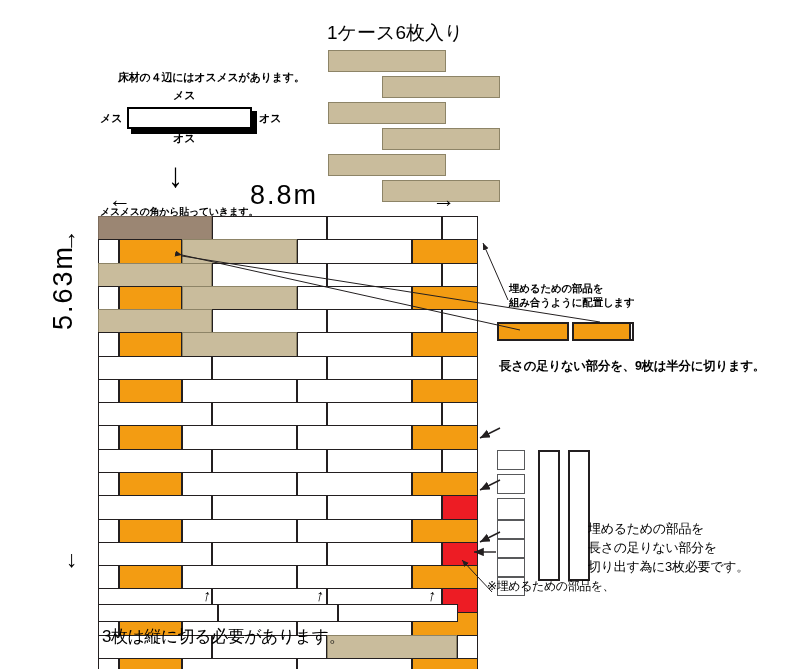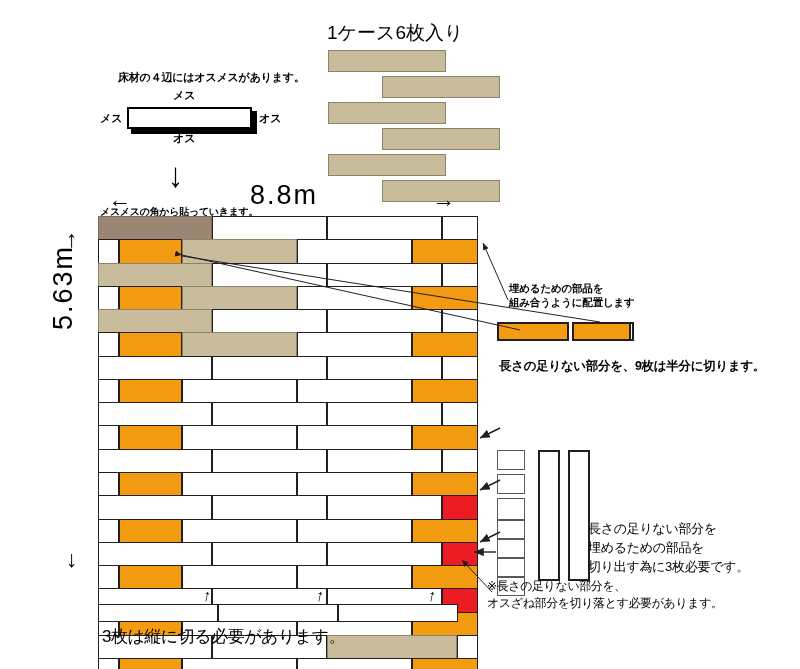--- a/index.html
+++ b/index.html
@@ -264,28 +264,27 @@
     <div class="abs sq" style="left: 0px; top: 70px; height: 19px;"></div>
     <div class="abs sq" style="left: 0px; top: 89px; height: 19px;"></div>
     <div class="abs sq" style="left: 0px; top: 108px; height: 19px;"></div>
     <div class="abs sq" style="left: 0px; top: 127px; height: 19px;"></div>
   </div>
 
 <div class="abs tallplank" style="left:538px;top:450px;"></div>
 <div class="abs tallplank" style="left:568px;top:450px;"></div>
 
 <div class="abs" id="note-fill">
+  <div>埋めるための部品を</div>
   <div>長さの足りない部分を</div>
-  <div>埋めるための部品を</div>
   <div>切り出す為に3枚必要です。</div>
 </div>
 
 <div class="abs" id="note-caution">
-  <div>※長さの足りない部分を、</div>
-  <div>オスざね部分を切り落とす必要があります。</div>
+  <div>※埋めるための部品を、</div>
 </div>
 
 <svg class="over">
   <defs>
     <marker id="ah" markerWidth="9" markerHeight="9" refX="7" refY="3" orient="auto">
       <path d="M0,0 L7,3 L0,6 z" fill="#231f20"></path>
     </marker>
   </defs>
 
   <line x1="182" y1="255" x2="520" y2="330" stroke="#231f20" stroke-width="1" marker-start="url(#ah)"></line>

